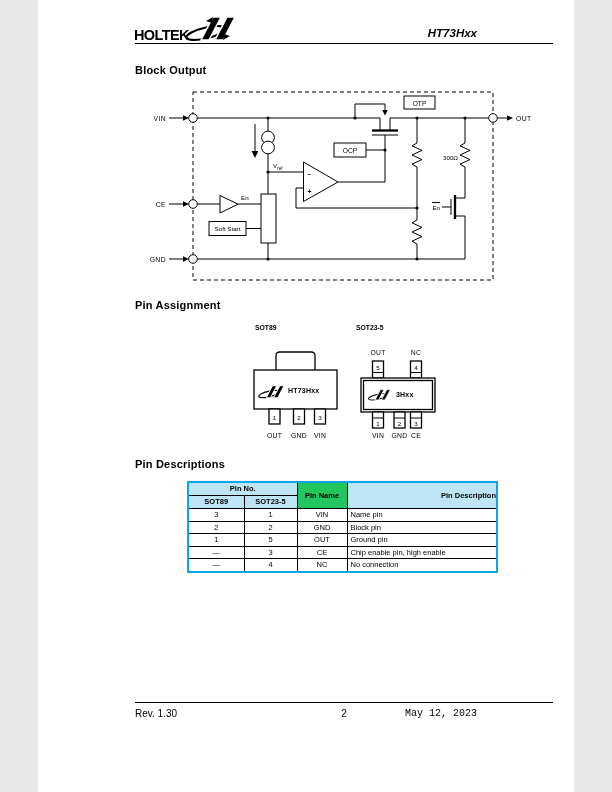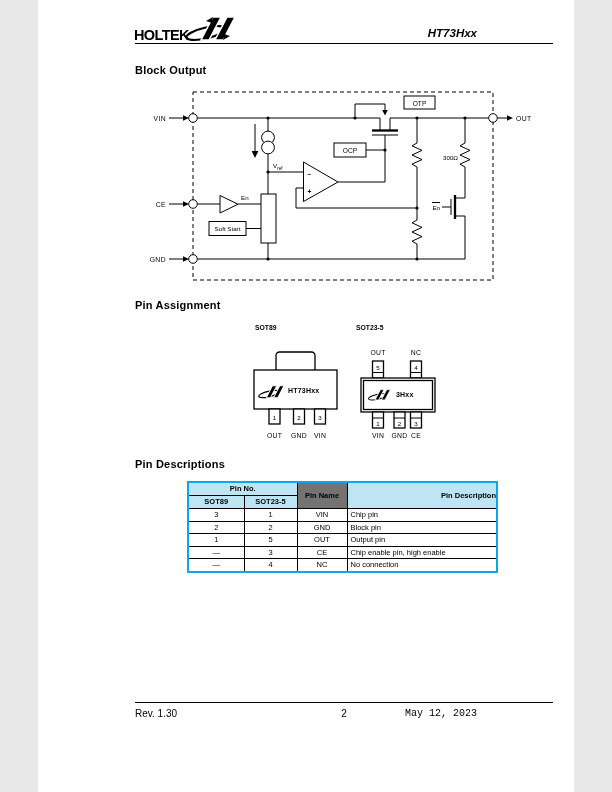--- a/index.html
+++ b/index.html
@@ -249,46 +249,46 @@
   <table class="pin-table">
     <colgroup>
         <col style="width:56px">
         <col style="width:53px">
         <col style="width:50px">
         <col style="width:150px">
       </colgroup>
     <thead>
       <tr>
         <th colspan="2" class="hdr" style="background: rgb(189, 229, 244);">Pin No.</th>
-        <th rowspan="2" class="hdr" style="background: #737373;">Pin Name</th>
+        <th rowspan="2" class="hdr" style="background: #22c55e;">Pin Name</th>
         <th rowspan="2" class="hdr" style="background: rgb(189, 229, 244); text-align: right;">Pin Description</th>
       </tr>
       <tr>
         <th class="hdr" style="background: rgb(189, 229, 244);">SOT89</th>
         <th class="hdr" style="background: rgb(189, 229, 244);">SOT23-5</th>
       </tr>
     </thead>
     <tbody>
       <tr>
         <td>3</td>
         <td>1</td>
         <td>VIN</td>
-        <td class="desc">Chip pin</td>
+        <td class="desc">Name pin</td>
       </tr>
       <tr>
         <td>2</td>
         <td>2</td>
         <td>GND</td>
         <td class="desc">Block pin</td>
       </tr>
       <tr>
         <td>1</td>
         <td>5</td>
         <td>OUT</td>
-        <td class="desc">Output pin</td>
+        <td class="desc">Ground pin</td>
       </tr>
       <tr>
         <td>—</td>
         <td>3</td>
         <td>CE</td>
         <td class="desc">Chip enable pin, high enable</td>
       </tr>
       <tr>
         <td>—</td>
         <td>4</td>

